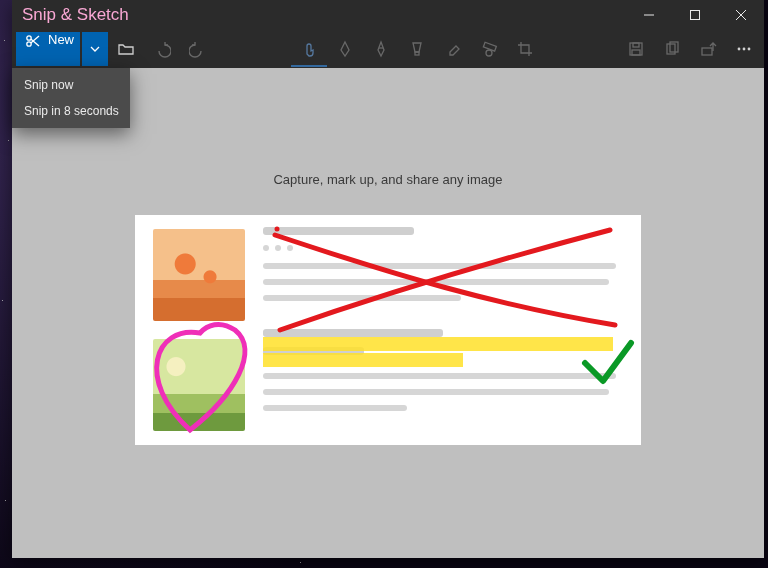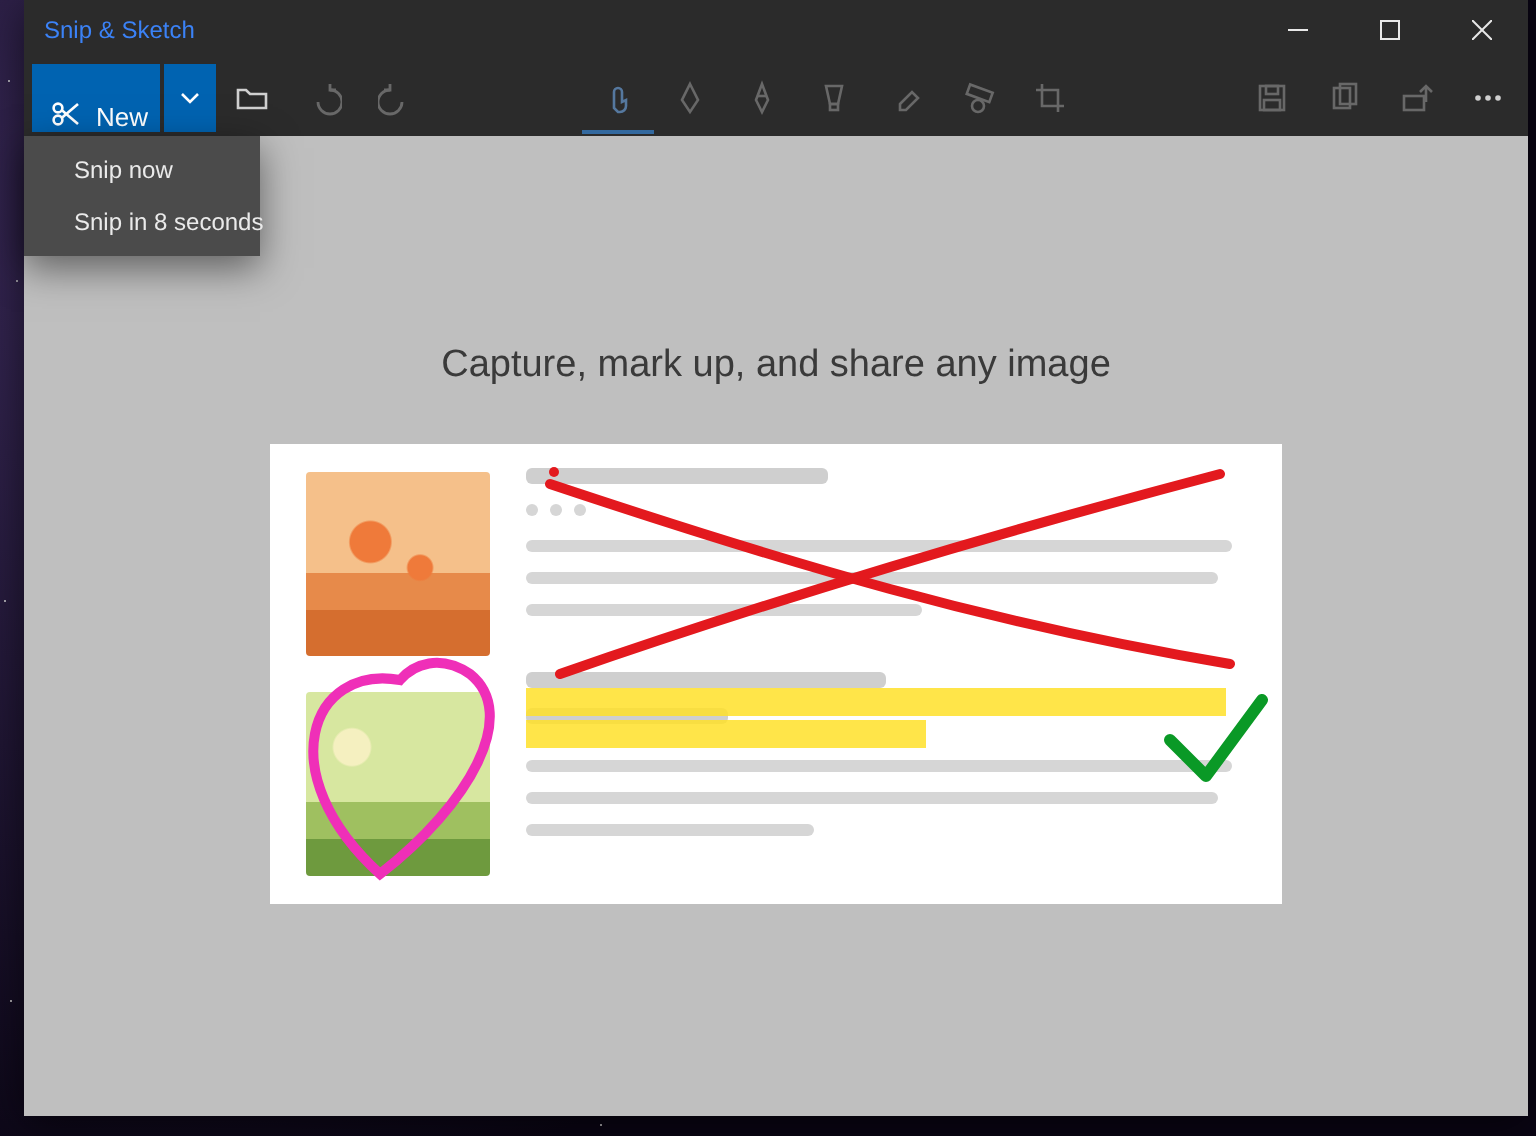--- a/index.html
+++ b/index.html
@@ -19,43 +19,43 @@
   .window {
     position: absolute;
     left: 12px; top: 0; right: 4px; bottom: 10px;
     background: #bfbfbf;
     box-shadow: 0 4px 20px rgba(0,0,0,.6);
     display: flex; flex-direction: column;
   }
   .titlebar {
     height: 30px;
     background: #2b2b2b;
-    color: #3b82f6;
+    color: #f9a8d4;
     display: flex; align-items: center;
-    font-size: 12px;
+    font-size: 17px;
     padding-left: 10px;
     user-select: none;
   }
   .titlebar .ctl {
     width: 46px; height: 30px;
     display: flex; align-items: center; justify-content: center;
     color: #e8e8e8;
   }
   .titlebar .spacer { flex: 1; }
   .toolbar {
     height: 38px;
     background: #2b2b2b;
     display: flex; align-items: center;
     padding: 0 2px;
   }
   .new-btn {
     height: 34px;
     background: #0063b1;
     color: #fff;
-    display: flex; align-items: flex-end;
+    display: flex; align-items: flex-start;
     font-size: 13px;
     padding: 0 6px 0 8px;
     margin: 2px;
     gap: 6px;
   }
   .new-btn .snip-icon { display:inline-flex; }
   .new-dd {
     width: 26px; height: 34px;
     background: #0063b1;
     display: flex; align-items: center; justify-content: center;
@@ -70,21 +70,21 @@
   .tb-btn.active { color: #78b8ff; border-bottom: 2px solid #3a9dff; height:36px;}
   .tb-flex { flex: 1; }
   .canvas {
     flex: 1;
     background: #bfbfbf;
     display: flex; flex-direction: column; align-items: center;
     position: relative;
   }
   .tagline {
     margin-top: 104px;
-    font-size: 19px;
+    font-size: 13px;
     color: #3a3a3a;
   }
   .demo {
     margin-top: 28px;
     width: 506px; height: 230px;
     background: #fff;
     position: relative;
     padding: 14px 18px 14px 18px;
   }
   .thumb {
@@ -107,21 +107,21 @@
   .l.th { height: 8px; background:#cfcfcf; }
   .dotset { display:flex; gap:6px; margin: 2px 0 12px 0;}
   .dot { width:6px;height:6px;border-radius:50%;background:#d6d6d6;}
   
   .dropdown {
     position: absolute;
     left: 0px; top: 0px;
     width: 118px;
     background: #4b4b4b;
     box-shadow: 0 6px 18px rgba(0,0,0,.5);
-    padding: 4px 13px;
+    padding: 4px 0;
     z-index: 5;
   }
   .dropdown .item {
     padding: 6px 12px;
     font-size: 12px;
     color: #eaeaea;
     white-space: nowrap;
   }
   svg { display:block; }
 </style>

